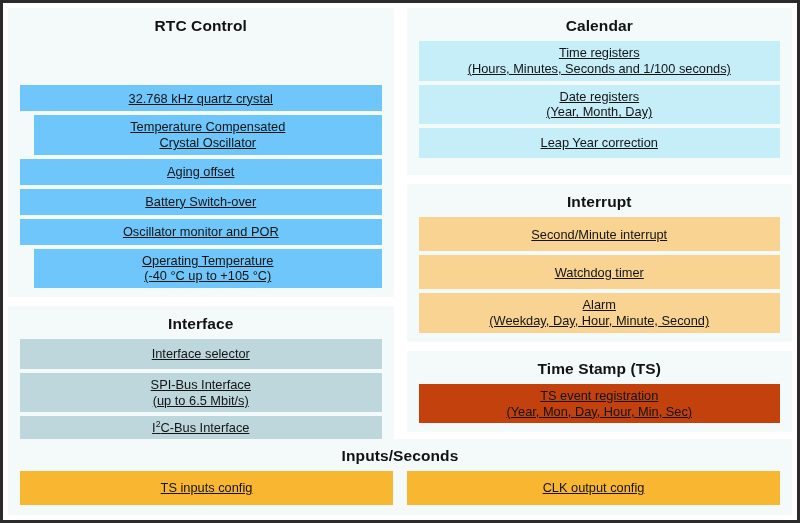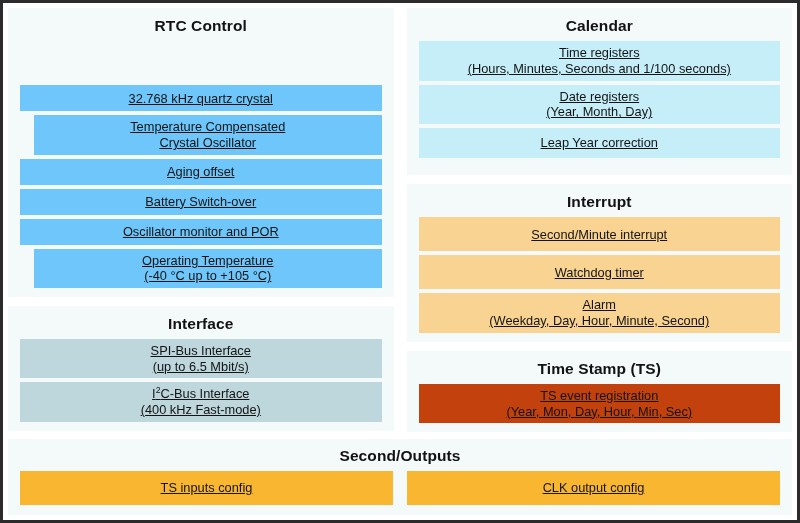--- a/index.html
+++ b/index.html
@@ -165,20 +165,23 @@
                 <span class="line2">Operating Temperature</span>
                 <span class="line2">(-40 °C up to +105 °C)</span>
               </span>
             </div>
           </div>
         </div>
 
         <div class="panel panel-interface" style="flex:1 1 auto;">
           <div class="panel-title">Interface</div>
           <div class="bars">
+            <div class="bar grayblue">
+              <span>Interface selector</span>
+            </div>
             <div class="bar grayblue two">
               <span>
                 <span class="line2">SPI-Bus Interface</span>
                 <span class="line2">(up to 6.5 Mbit/s)</span>
               </span>
             </div>
             <div class="bar grayblue two">
               <span>
                 <span class="line2">I<sup>2</sup>C-Bus Interface</span>
                 <span class="line2">(400 kHz Fast-mode)</span>
@@ -239,21 +242,21 @@
                 <span class="line2">(Year, Mon, Day, Hour, Min, Sec)</span>
               </span>
             </div>
           </div>
         </div>
 
       </div>
     </div>
 
     <div class="panel panel-io">
-      <div class="panel-title">Second/Outputs</div>
+      <div class="panel-title">Inputs/Seconds</div>
       <div class="io-row">
         <div class="bar orange">
           <span>TS inputs config</span>
         </div>
         <div class="bar orange">
           <span>CLK output config</span>
         </div>
       </div>
     </div>
 

